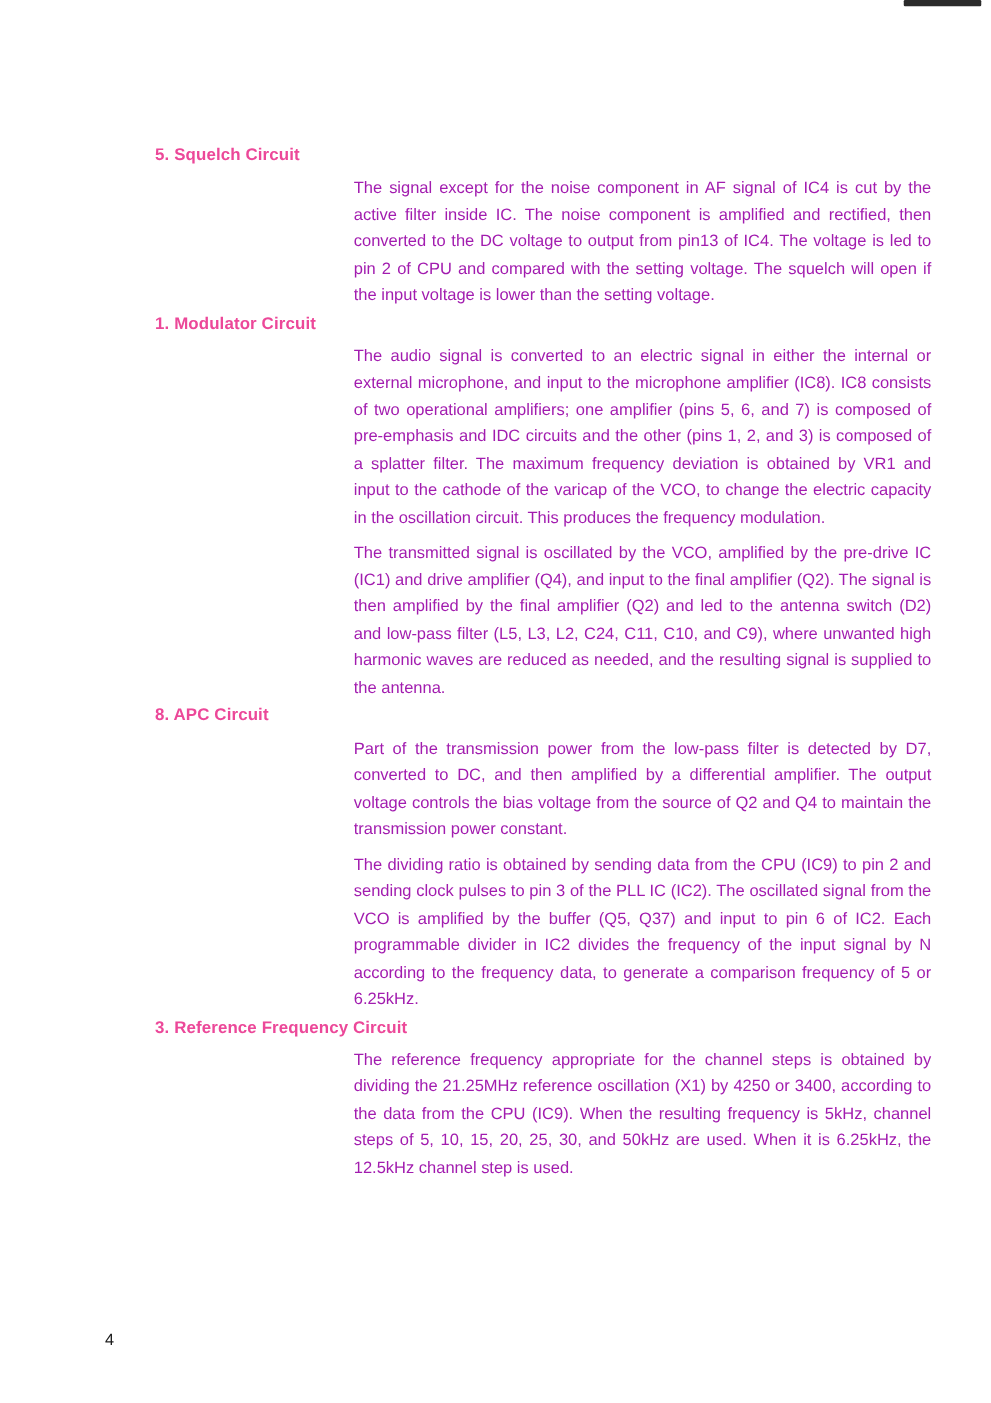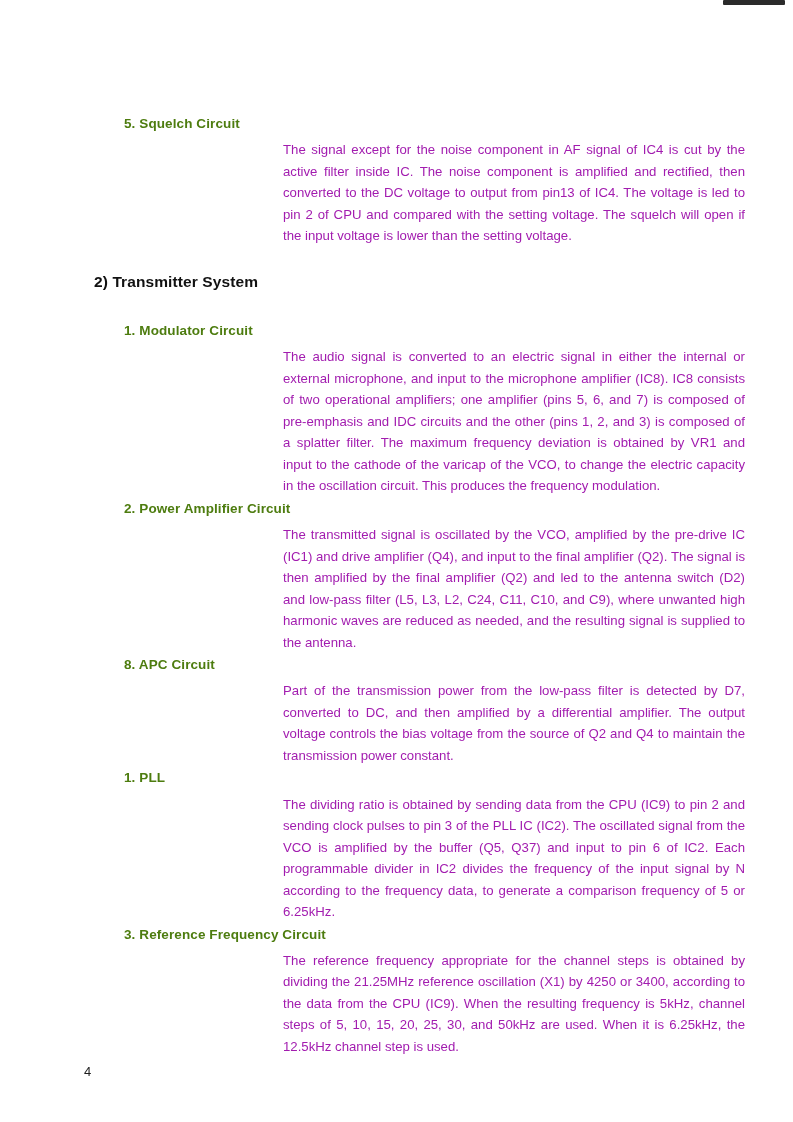--- a/index.html
+++ b/index.html
@@ -33,21 +33,21 @@
     font-size: 15.5px;
     font-weight: 700;
     color: #111;
     margin: 26px 0 0 0;
     line-height: 1.2;
     letter-spacing: 0.1px;
   }
   .h2 {
     font-size: 13.5px;
     font-weight: 700;
-    color: #4d7c0f;
+    color: #ec4899;
     margin: 4px 0 0 30px;
     line-height: 1.2;
     letter-spacing: 0.1px;
   }
   .sec:first-child .h2 { margin-top: 0; }
   .h1 + .sec .h2 { margin-top: 32px; }
   .para {
     margin: 7px 0 0 189px;
     width: 462px;
     font-size: 13.2px;
@@ -70,40 +70,37 @@
 
   <div class="header-fragment"></div>
 
   <main class="content">
 
     <section class="sec">
       <h3 class="h2">5. Squelch Circuit</h3>
       <p class="para">The signal except for the noise component in AF signal of IC4 is cut by the active filter inside IC. The noise component is amplified and rectified, then converted to the DC voltage to output from pin13 of IC4. The voltage is led to pin 2 of CPU and compared with the setting voltage. The squelch will open if the input voltage is lower than the setting voltage.</p>
     </section>
 
-    <h2 class="h1">2) Transmitter System</h2>
 
     <section class="sec">
       <h3 class="h2">1. Modulator Circuit</h3>
       <p class="para">The audio signal is converted to an electric signal in either the internal or external microphone, and input to the microphone amplifier (IC8). IC8 consists of two operational amplifiers; one amplifier (pins 5, 6, and 7) is composed of pre-emphasis and IDC circuits and the other (pins 1, 2, and 3) is composed of a splatter filter. The maximum frequency deviation is obtained by VR1 and input to the cathode of the varicap of the VCO, to change the electric capacity in the oscillation circuit. This produces the frequency modulation.</p>
     </section>
 
     <section class="sec">
-      <h3 class="h2">2. Power Amplifier Circuit</h3>
       <p class="para">The transmitted signal is oscillated by the VCO, amplified by the pre-drive IC (IC1) and drive amplifier (Q4), and input to the final amplifier (Q2). The signal is then amplified by the final amplifier (Q2) and led to the antenna switch (D2) and low-pass filter (L5, L3, L2, C24, C11, C10, and C9), where unwanted high harmonic waves are reduced as needed, and the resulting signal is supplied to the antenna.</p>
     </section>
 
     <section class="sec">
       <h3 class="h2">8. APC Circuit</h3>
       <p class="para">Part of the transmission power from the low-pass filter is detected by D7, converted to DC, and then amplified by a differential amplifier. The output voltage controls the bias voltage from the source of Q2 and Q4 to maintain the transmission power constant.</p>
     </section>
 
 
     <section class="sec">
-      <h3 class="h2">1. PLL</h3>
       <p class="para">The dividing ratio is obtained by sending data from the CPU (IC9) to pin 2 and sending clock pulses to pin 3 of the PLL IC (IC2). The oscillated signal from the VCO is amplified by the buffer (Q5, Q37) and input to pin 6 of IC2. Each programmable divider in IC2 divides the frequency of the input signal by N according to the frequency data, to generate a comparison frequency of 5 or 6.25kHz.</p>
     </section>
 
     <section class="sec">
       <h3 class="h2">3. Reference Frequency Circuit</h3>
       <p class="para">The reference frequency appropriate for the channel steps is obtained by dividing the 21.25MHz reference oscillation (X1) by 4250 or 3400, according to the data from the CPU (IC9). When the resulting frequency is 5kHz, channel steps of 5, 10, 15, 20, 25, 30, and 50kHz are used. When it is 6.25kHz, the 12.5kHz channel step is used.</p>
     </section>
 
   </main>
 

